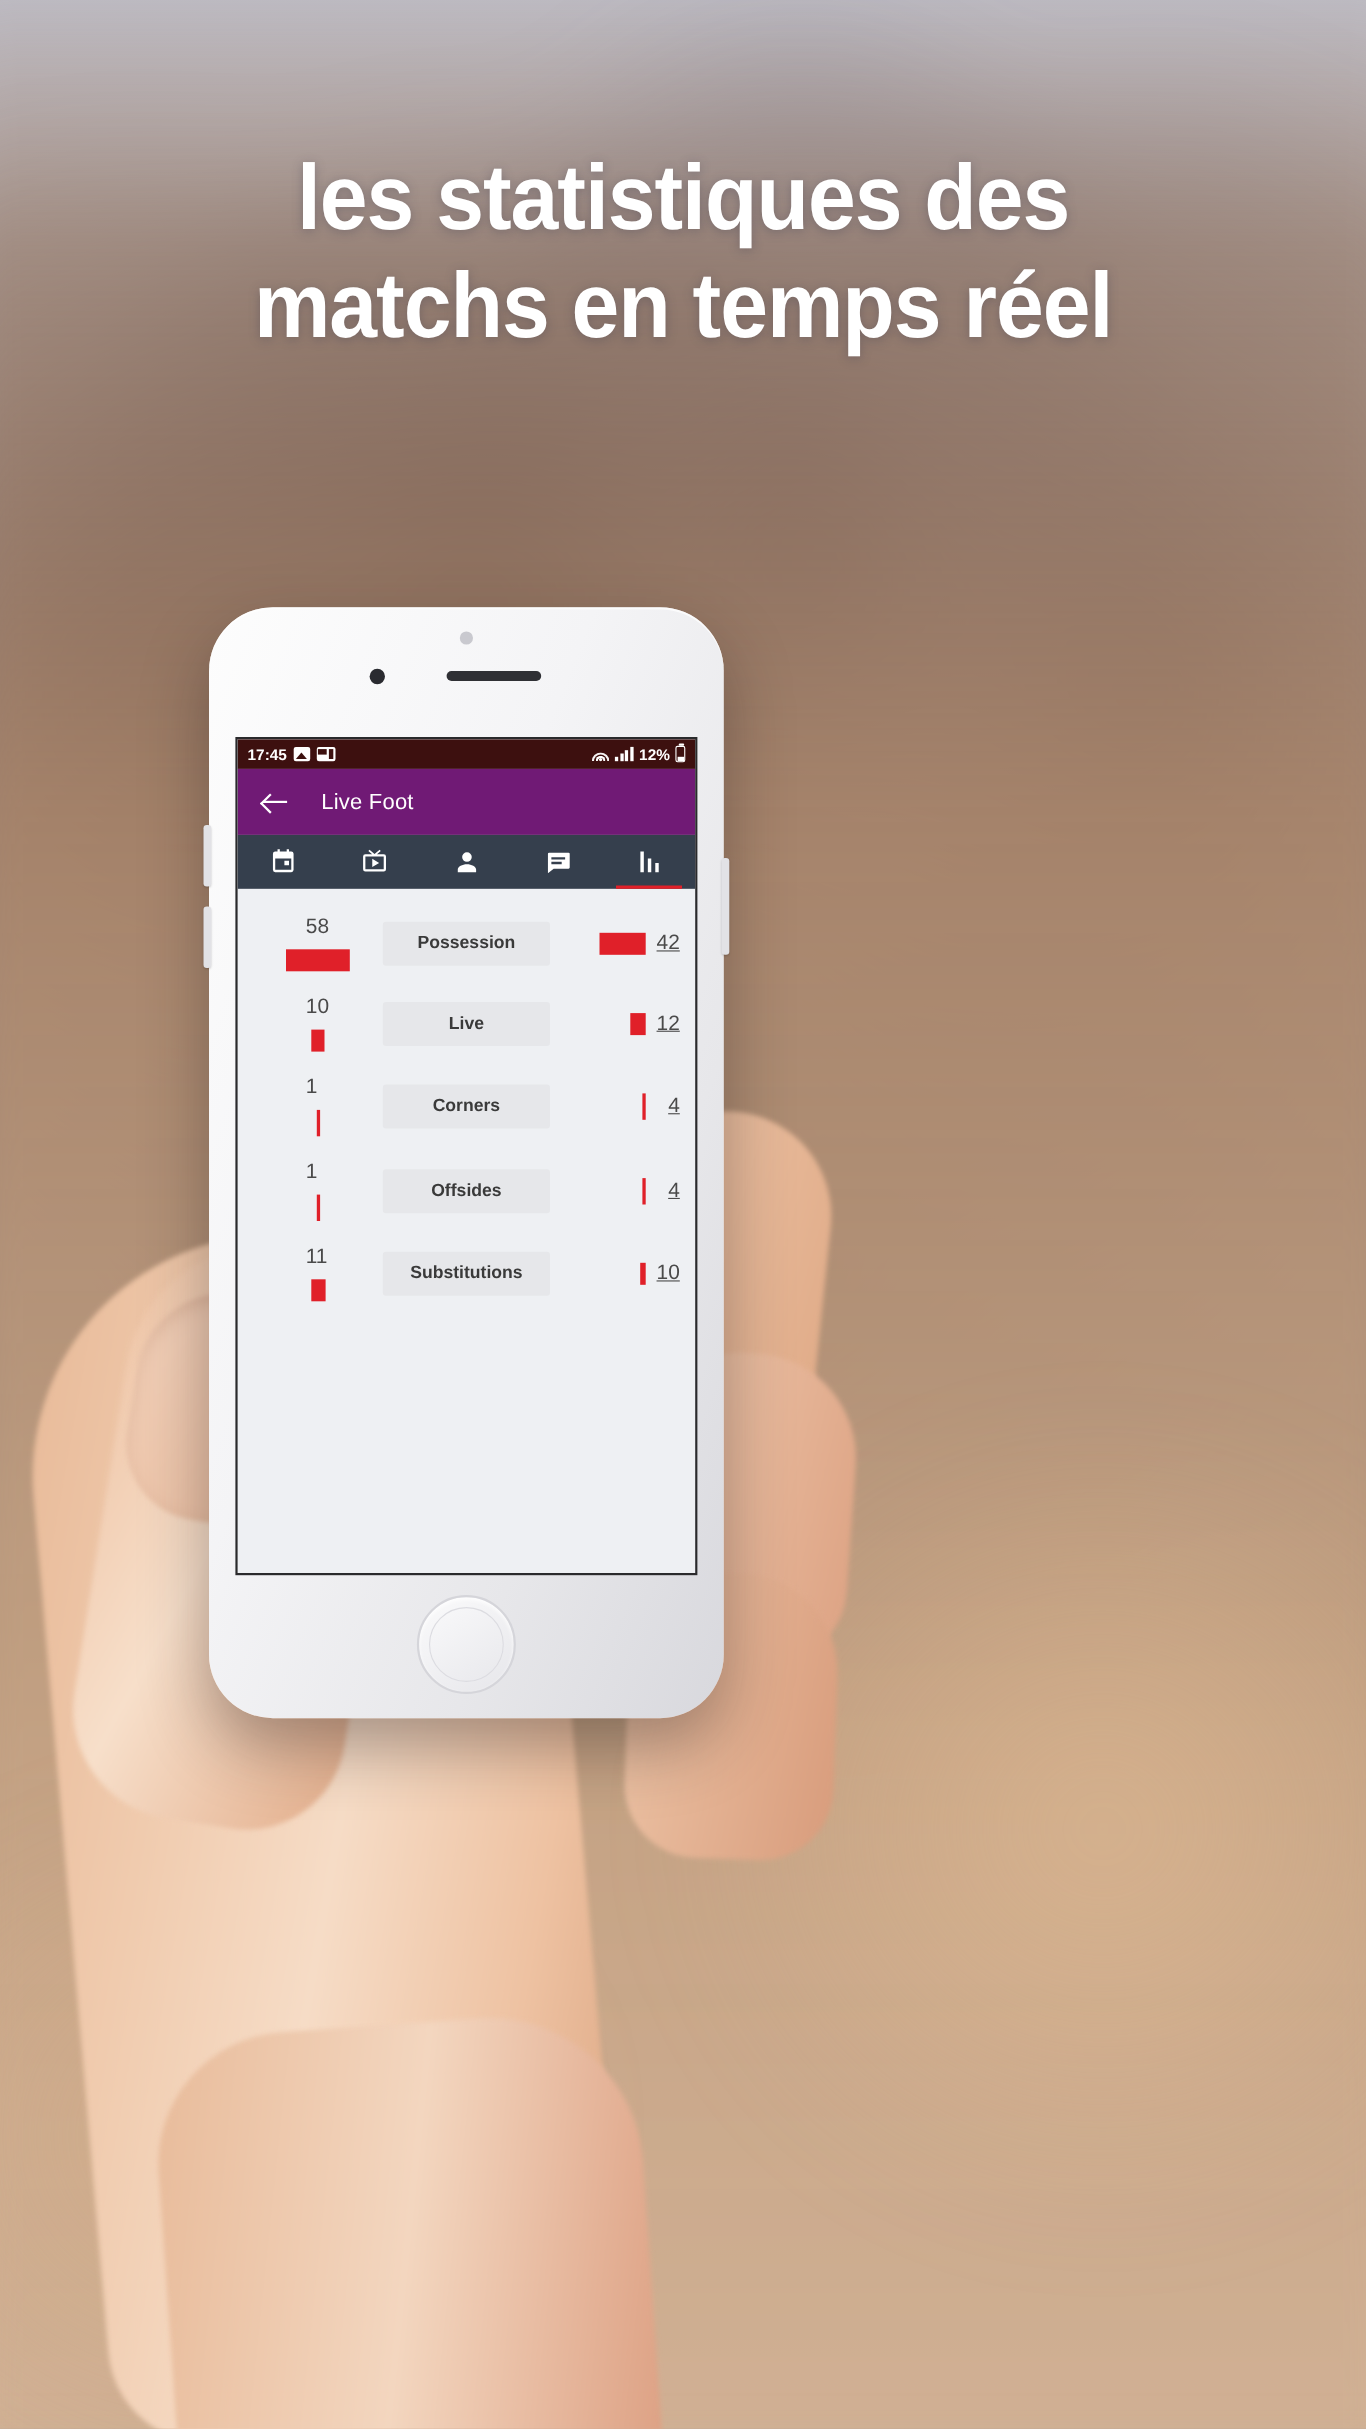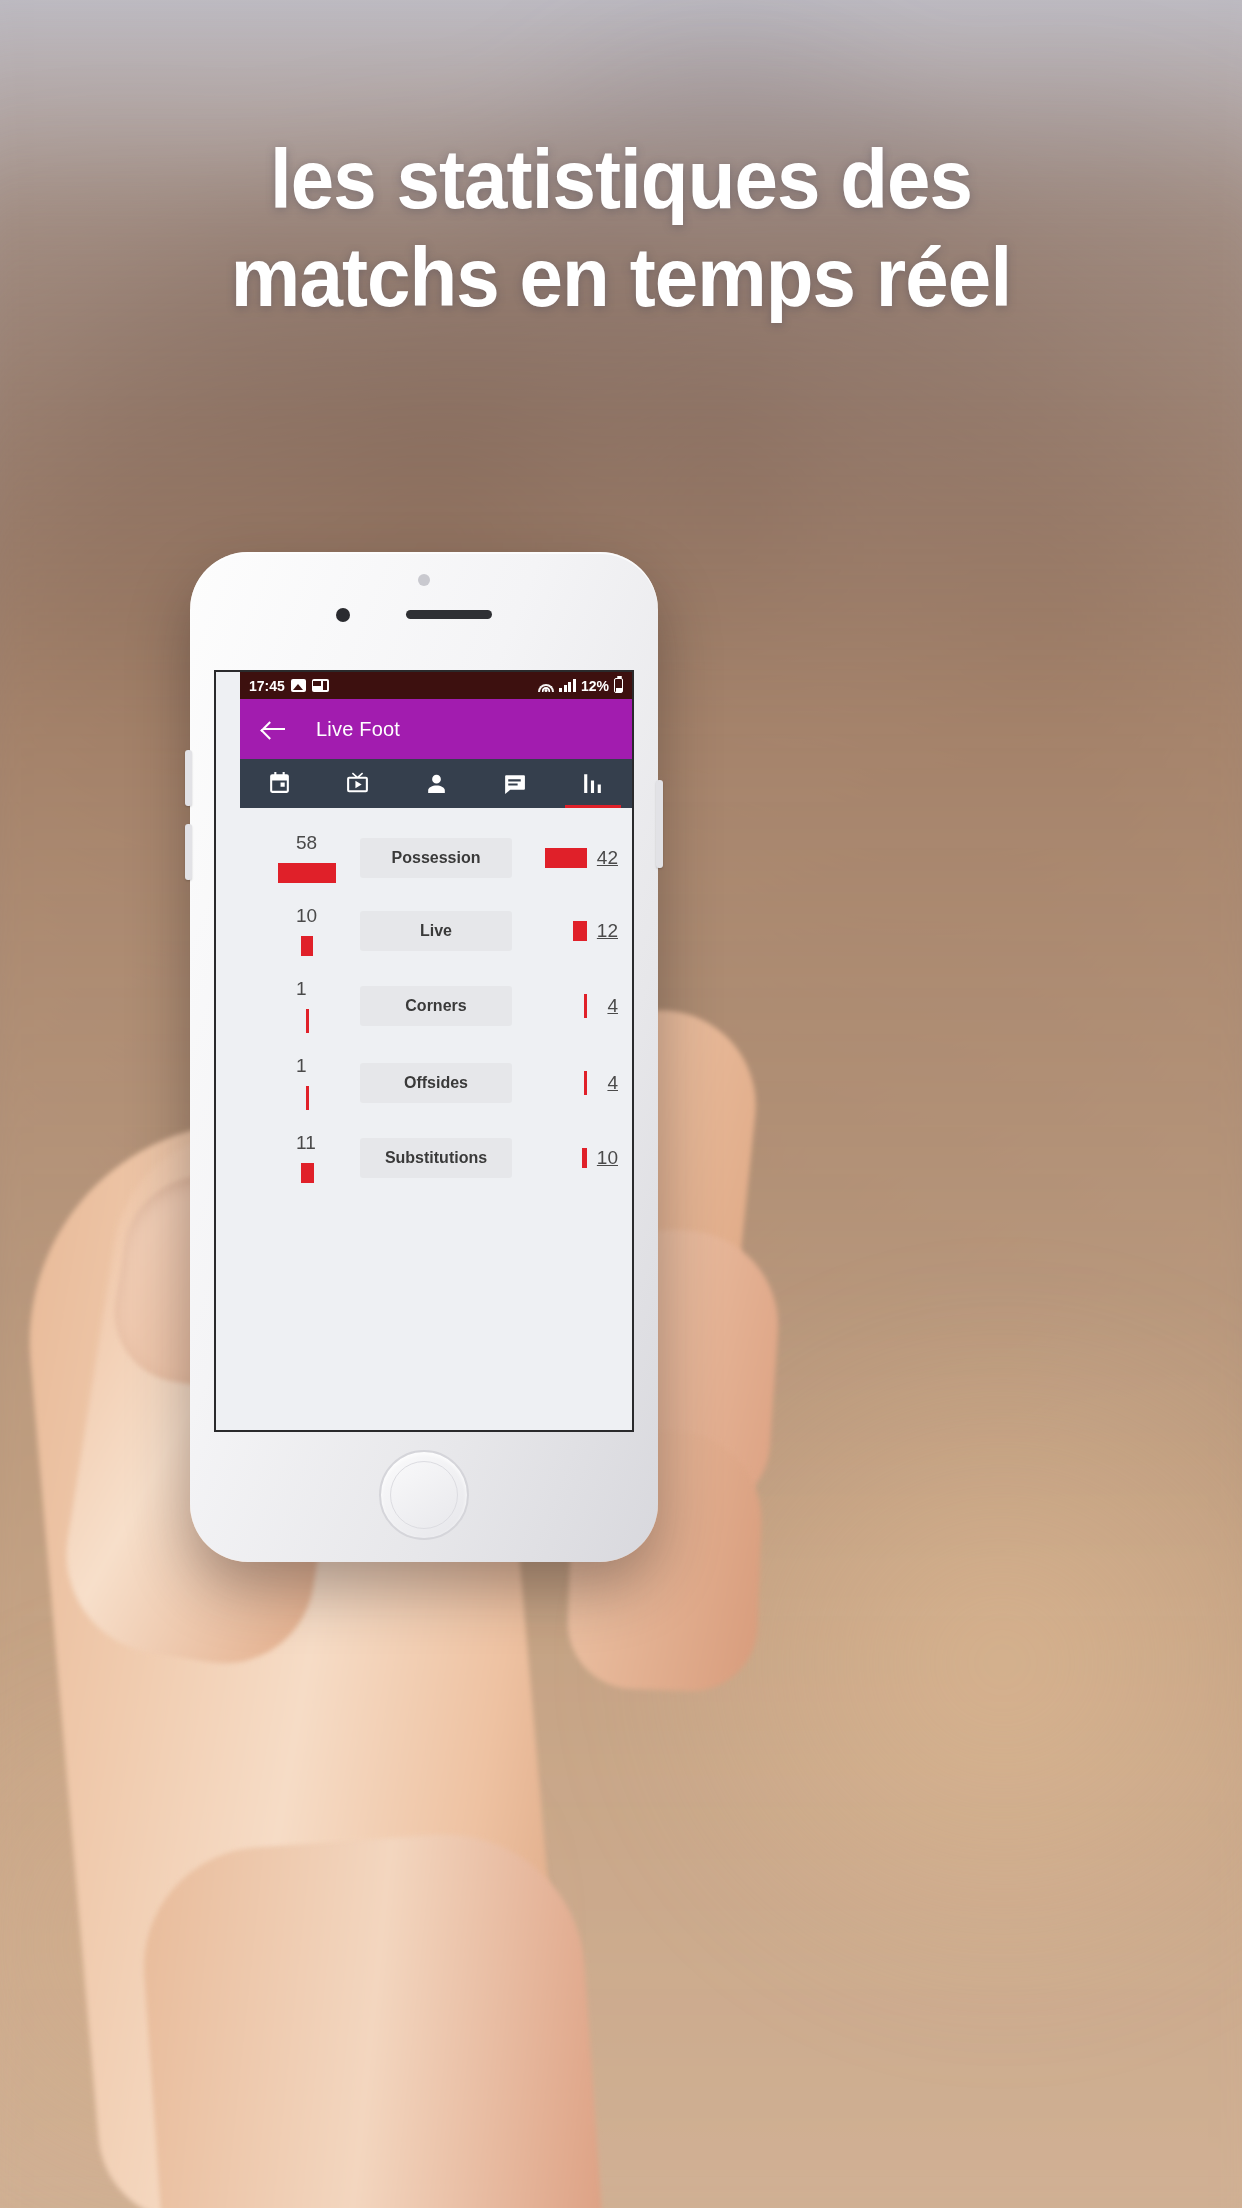--- a/index.html
+++ b/index.html
@@ -125,21 +125,20 @@
     content:""; position:absolute; inset:9px; border-radius:50%;
     border:1px solid #dcdce1;
   }
 
   
   #screen {
     position:absolute; left:24px; top:118px;
     width:420px; height:762px;
     background:#eef0f3; overflow:hidden;
     border:2px solid #2a2a2c;
-    padding-left:24px;
   }
 
   .statusbar {
     height:27px; background:#3d100f; color:#ffffff;
     display:flex; align-items:center; padding:0 9px;
     font-size:14px; font-weight:bold;
   }
   .sb-left { display:flex; align-items:center; gap:6px; }
   .sb-right { margin-left:auto; display:flex; align-items:center; gap:5px; }
   .sb-ico { width:15px; height:13px; background:#fff; border-radius:2px;
@@ -173,21 +172,21 @@
   .sig b:nth-child(3){ height:10px; }
   .sig b:nth-child(4){ height:13px; }
   .batt { position:relative; width:9px; height:15px; border:1.5px solid #fff;
           border-radius:2px; }
   .batt::before { content:""; position:absolute; left:2px; top:-3.5px;
                   width:5px; height:2px; background:#fff; border-radius:1px; }
   .batt i { position:absolute; left:0.5px; right:0.5px; bottom:0.5px;
             height:29%; background:#fff; }
 
   .appbar {
-    height:60px; background:#a21caf; color:#fff;
+    height:60px; background:#701a75; color:#fff;
     display:flex; align-items:center; padding:0 0 0 18px;
   }
   .back { width:32px; height:32px; position:relative; flex:0 0 auto; cursor:pointer; }
   .back::before {
     content:""; position:absolute; left:5px; top:15px; width:22px; height:2.4px;
     background:#fff;
   }
   .back::after {
     content:""; position:absolute; left:5px; top:10.5px; width:11px; height:11px;
     border-left:2.4px solid #fff; border-bottom:2.4px solid #fff;

